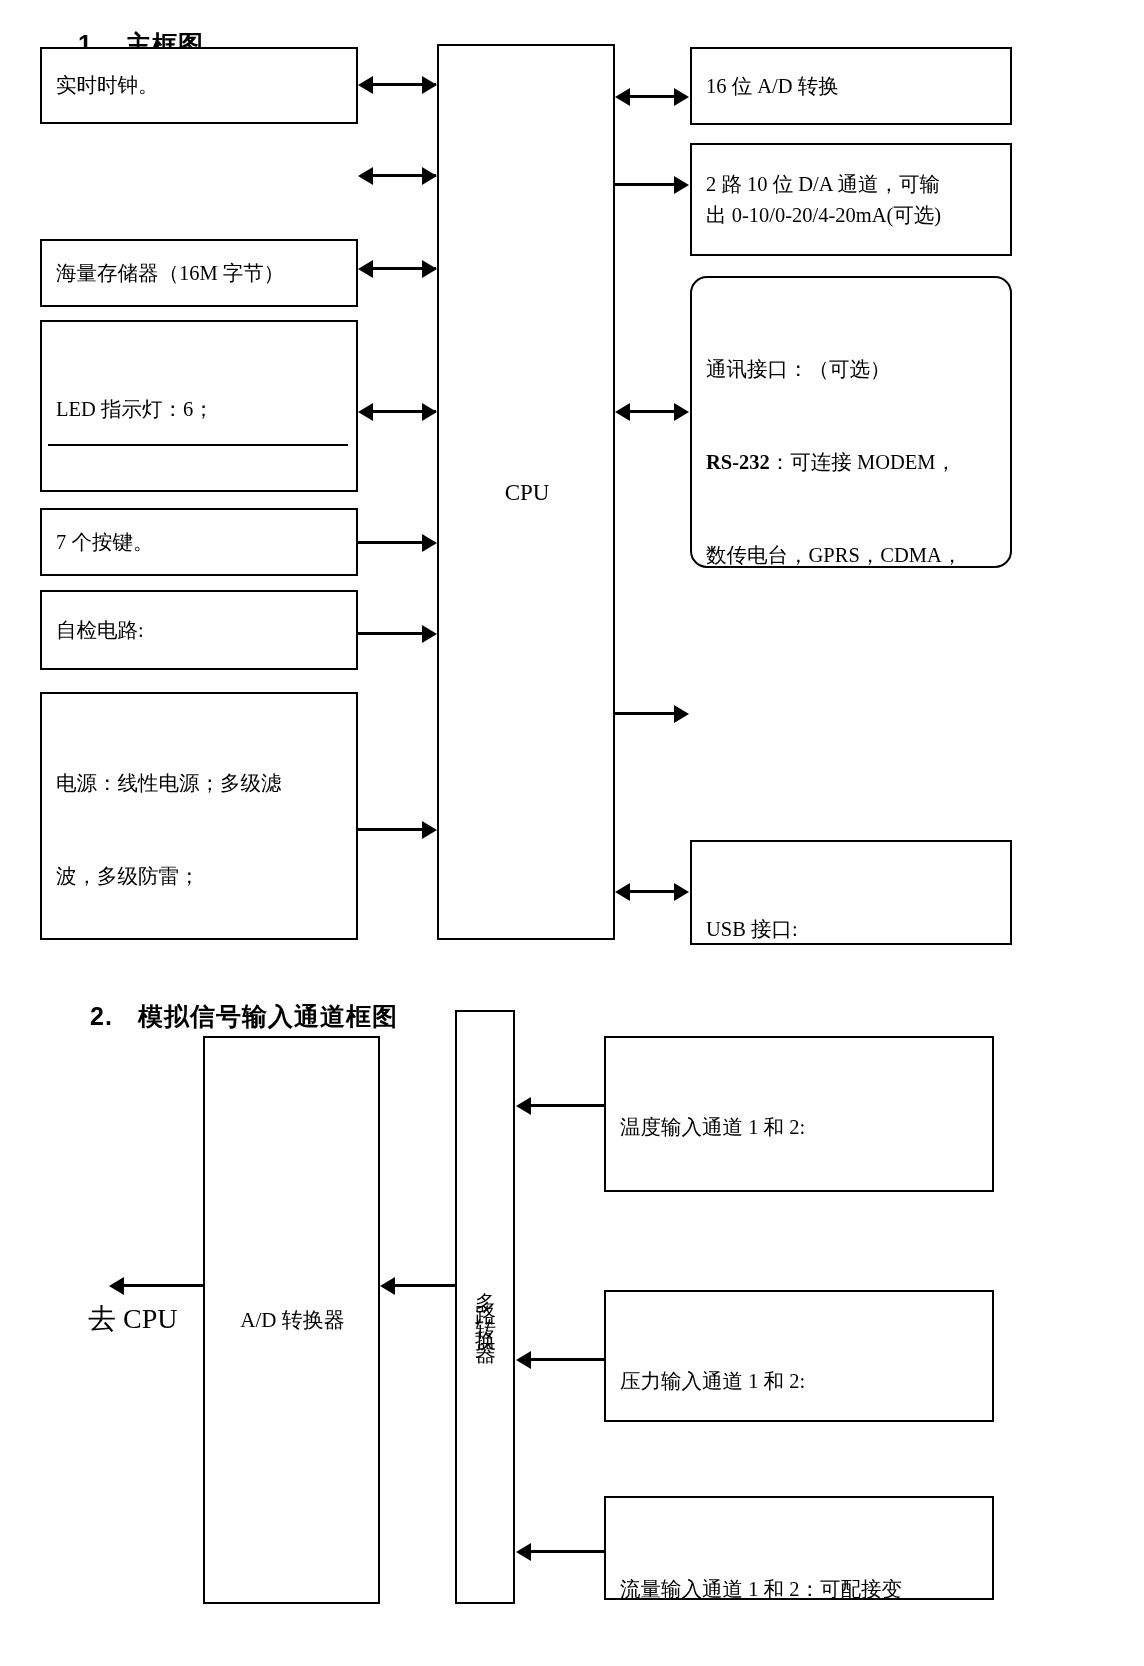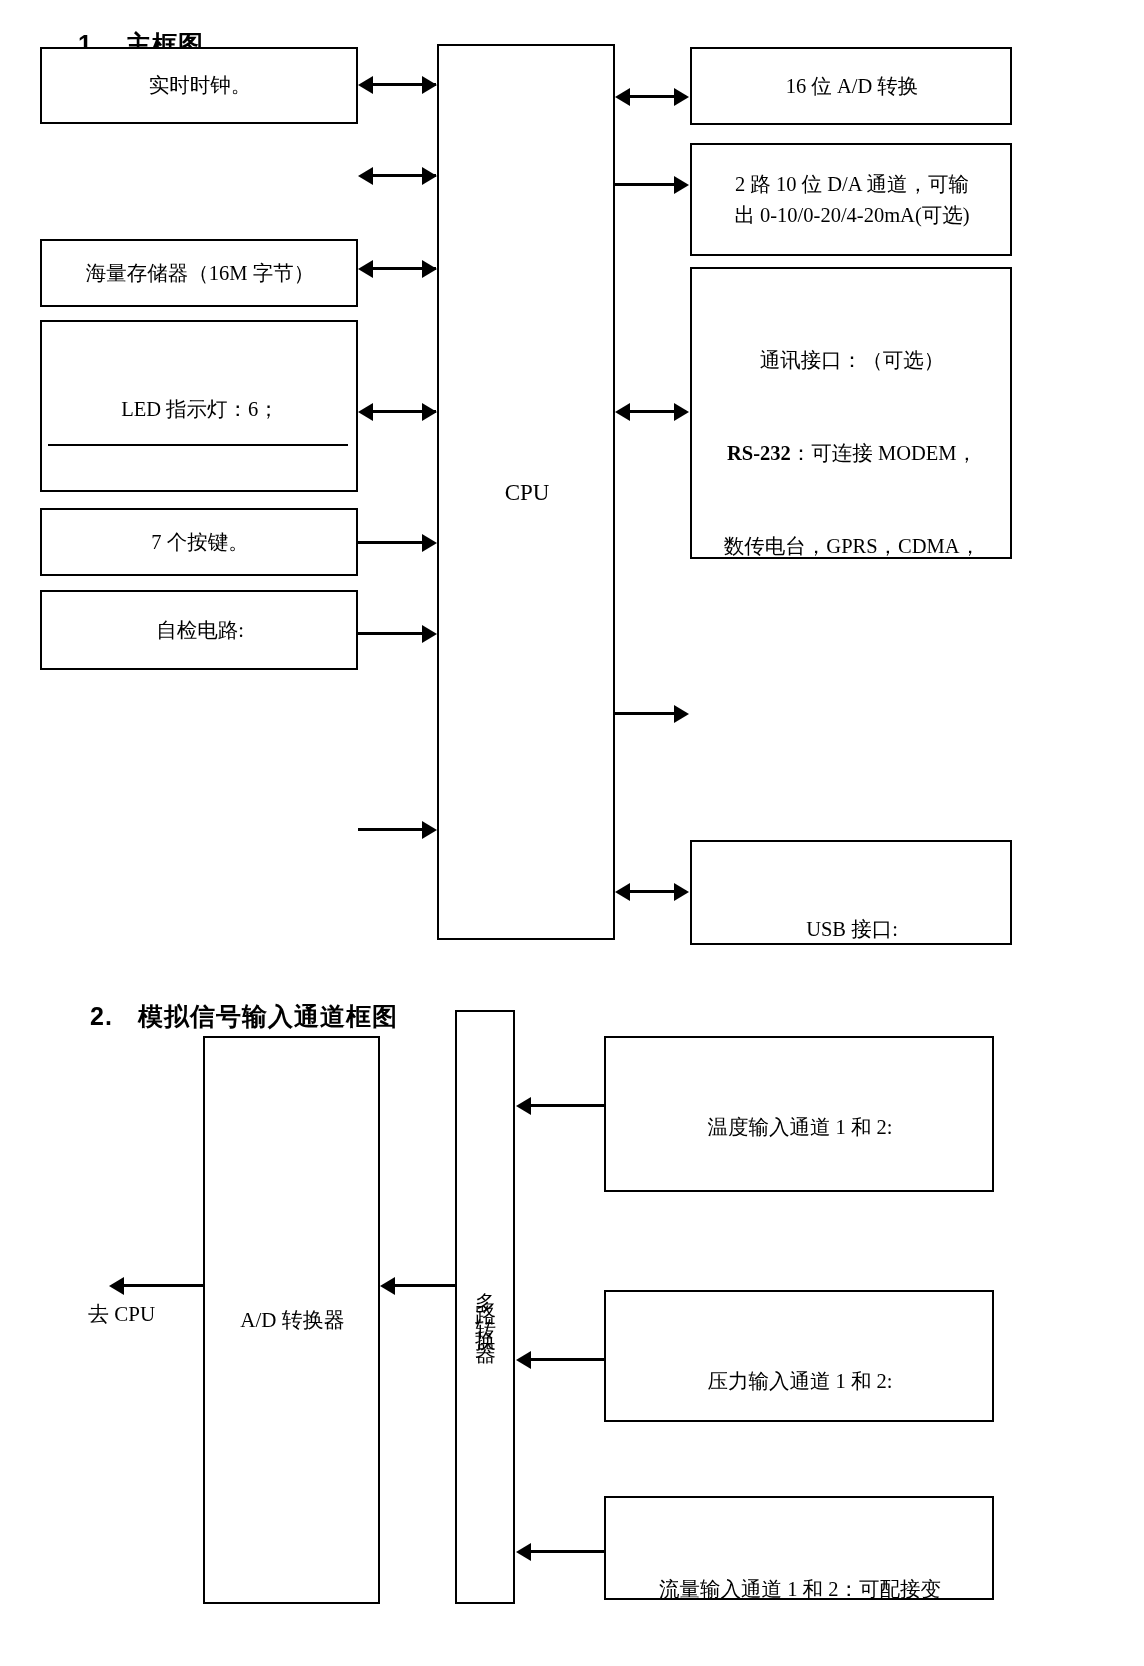--- a/index.html
+++ b/index.html
@@ -24,21 +24,21 @@
   .box {
     position: absolute;
     border: 2px solid #000;
     background: #fff;
     padding: 8px 12px 8px 14px;
     font-size: 20.5px;
     line-height: 31px;
     white-space: pre-wrap;
     overflow: hidden;
   }
-  .box .ln { display: block; white-space: pre; text-align: center; }
+  .box .ln { display: block; white-space: pre; }
   .box.center-v { display: flex; flex-direction: column; justify-content: center; }
   .box.center-all { display: flex; align-items: center; justify-content: center; }
 
   .divider {
     position: absolute;
     height: 2px;
     background: #000;
   }
 
   .vert-box {
@@ -64,21 +64,21 @@
     position: absolute;
     width: 0; height: 0;
     border-top: 9px solid transparent;
     border-bottom: 9px solid transparent;
   }
   .arrow-r { border-left: 15px solid #000; }
   .arrow-l { border-right: 15px solid #000; }
 
   .plain-label {
     position: absolute;
-    font-size: 21px;
+    font-size: 28px;
     white-space: nowrap;
   }
 </style>
 </head>
 <body>
 
 <div class="page">
 
   <div class="sec-title" style="left:78px; top:0;margin-top:28px;">
     <span class="sec-num">1.</span><span>主框图</span>
@@ -102,35 +102,44 @@
   <div class="divider" style="left:48px; top:444px; width:300px;"></div>
 
   <div class="box center-v" style="left:40px; top:508px; width:318px; height:68px;">
     <span class="ln">7 个按键。</span>
   </div>
 
   <div class="box center-v" style="left:40px; top:590px; width:318px; height:80px;">
     <span class="ln">自检电路:</span>
   </div>
 
+  <div class="box" style="left:40px; top:692px; width:318px; height:248px; padding-top:12px;">
+    <span class="ln">电源：线性电源；多级滤</span>
+    <span class="ln">波，多级防雷；</span>
+    
+    
+    
+    
+    
+  </div>
 
   <div class="box center-all" style="left:437px; top:44px; width:178px; height:896px; font-size:23px;">
     <span>CPU</span>
   </div>
 
   <div class="box center-v" style="left:690px; top:47px; width:322px; height:78px;">
     <span class="ln">16 位 A/D 转换</span>
   </div>
 
   <div class="box center-v" style="left:690px; top:143px; width:322px; height:113px;">
     <span class="ln">2 路 10 位 D/A 通道，可输</span>
     <span class="ln">出 0-10/0-20/4-20mA(可选)</span>
   </div>
 
-  <div class="box" style="left:690px; top:267px; width:322px; height:292px; padding-top:14px;">
+  <div class="box" style="left:690px; top:276px; width:322px; height:292px; padding-top:14px;border-radius:17px;">
     <span class="ln">通讯接口：（可选）</span>
     <span class="ln"><b>RS-232</b>：可连接 MODEM，</span>
     <span class="ln">数传电台，GPRS，CDMA，</span>
     
     
     
     
   </div>
 
 

